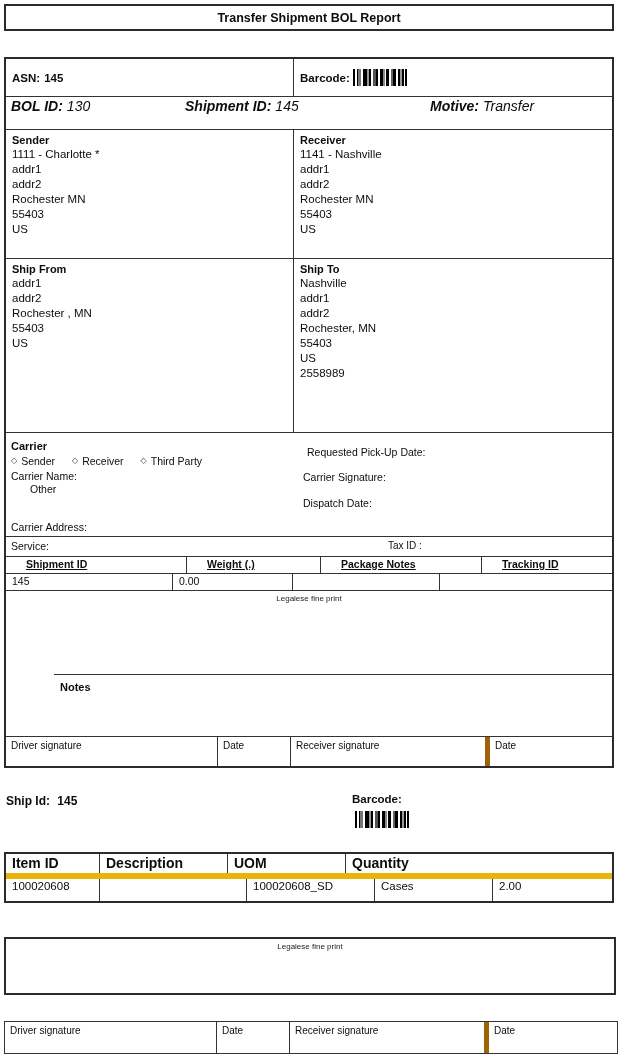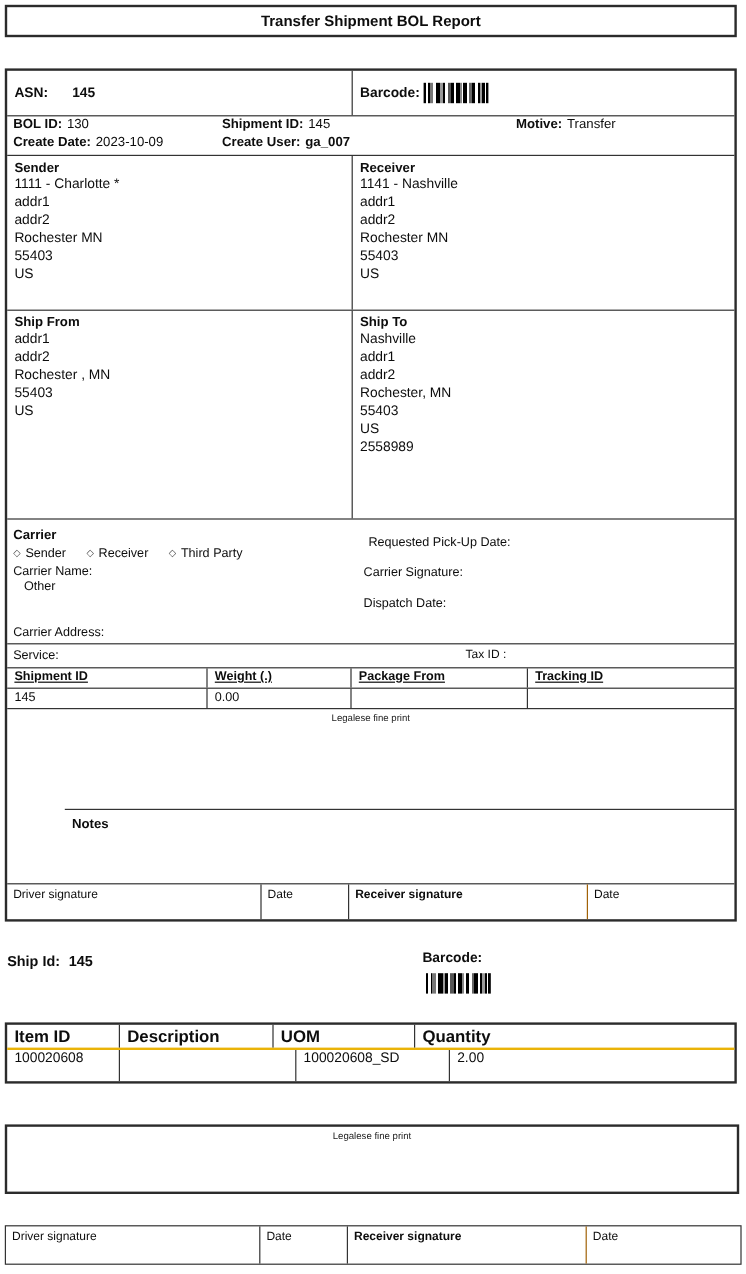--- a/index.html
+++ b/index.html
@@ -16,89 +16,89 @@
     display:flex;align-items:center;justify-content:center;
     font-size:12.5px;font-weight:bold;
   }
   
   .main-table{
     left:4px;top:57px;width:606px;border:2px solid #2b2b2b;
   }
   .row{position:relative;box-sizing:border-box;}
   .row + .row{border-top:1px solid #333;}
   .split{display:flex;}
-  .cell-l{box-sizing:border-box;width:288px;border-right:1px solid #333;gap:16px;}
+  .cell-l{box-sizing:border-box;width:288px;border-right:1px solid #333;}
   .cell-r{box-sizing:border-box;flex:1;}
   .row-asn{height:37px;}
   .row-asn .cell-l{display:flex;align-items:center;padding-left:6px;font-size:11.5px;}
   .row-asn .cell-r{display:flex;align-items:center;padding-left:6px;font-size:11.5px;}
   .val{margin-left:4px;}
   .barcode{
     width:54px;height:17px;margin-left:3px;
     background:linear-gradient(90deg,
       #000 0 2px,#fff 2px 4px,#000 4px 5px,#777 5px 8px,#fff 8px 10px,
       #000 10px 14px,#999 14px 16px,#000 16px 18px,#fff 18px 20px,#555 20px 23px,
       #000 23px 25px,#fff 25px 27px,#000 27px 30px,#888 30px 32px,#fff 32px 33px,
       #000 33px 36px,#fff 36px 38px,#666 38px 40px,#000 40px 43px,#fff 43px 45px,
       #000 45px 47px,#999 47px 49px,#000 49px 51px,#fff 51px 52px,#000 52px 54px);
   }
-  .row-ids{height:33px;font-size:11px;}
+  .row-ids{height:33px;font-size:14px;font-style:italic;}
   .idline{position:absolute;left:0;right:0;height:16px;}
   .idline.l1{top:1px;}
   .idline.l2{top:16px;}
   .idspan{position:absolute;white-space:nowrap;}
   .pos1{left:5px;} .pos2{left:179px;} .pos3{left:424px;}
   .row-parties{height:129px;}
   .row-shipaddr{height:174px;}
   .addr{padding:3px 6px 0 6px;font-size:11.5px;line-height:15px;}
   .addr .hd{font-size:11px;font-weight:bold;line-height:14px;}
   
   .row-carrier{height:104px;font-size:10.5px;}
   .car{position:absolute;white-space:nowrap;}
   .car-hd{left:5px;top:7px;font-size:11px;font-weight:bold;}
   .car-opts{left:5px;top:22px;display:flex;gap:17px;}
   .opt{display:flex;align-items:center;gap:4px;}
   .diamond{font-size:8px;line-height:10px;color:#444;}
   .car-name{left:5px;top:37px;}
-  .car-name-val{left:14px;top:50px;}
+  .car-name-val{left:24px;top:50px;}
   .car-addr{left:5px;top:88px;}
   .car-pickup{left:301px;top:13px;}
   .car-sig{left:297px;top:38px;}
   .car-dispatch{left:297px;top:64px;}
   
   .row-service{height:20px;font-size:10.5px;}
   .svc{position:absolute;top:3px;}
   .svc-l{left:5px;}
   .svc-tax{left:382px;font-size:10px;}
   
   .row-grid{height:17px;display:flex;font-size:10.5px;}
   .gcell{box-sizing:border-box;padding:1px 0 0 6px;white-space:nowrap;overflow:hidden;}
   .gc1{width:167px;border-right:1px solid #333;}
   .gc2{width:120px;border-right:1px solid #333;}
   .gc3{width:147px;border-right:1px solid #333;}
   .gc4{flex:1;}
-  .ghead .gcell{font-weight:bold;text-decoration:underline;}
+  .ghead .gcell{font-weight:bold;text-decoration:underline;margin-left:14px;}
   .row-legal{height:84px;text-align:center;font-size:8px;color:#222;padding-top:3px;}
   .row-notes{height:62px;margin-left:48px;}
   .notes-hd{position:absolute;left:6px;top:6px;font-size:11px;font-weight:bold;}
   .row-sig{height:30px;display:flex;font-size:10px;}
   .scell{box-sizing:border-box;padding:3px 0 0 5px;}
   .sc1{width:212px;border-right:1px solid #333;}
   .sc2{width:73px;border-right:1px solid #333;}
-  .sc3{width:199px;border-right:1px solid #a16207;font-weight:bold;}
+  .sc3{width:199px;border-right:5px solid #a16207;}
   .sc4{flex:1;}
   
   .shipid{left:6px;top:794px;font-size:12px;font-weight:bold;}
   .barcode2-label{left:352px;top:793px;font-size:11.5px;font-weight:bold;}
   .barcode2{left:352px;top:811px;}
   
   .item-table{left:4px;top:852px;width:606px;border:2px solid #2b2b2b;}
   .irow{display:flex;box-sizing:border-box;}
   .irow-head{height:19px;font-size:14px;font-weight:bold;}
-  .irow-data{height:28px;border-top:2px solid #eab308;font-size:11.5px;}
+  .irow-data{height:28px;border-top:6px solid #eab308;font-size:11.5px;}
   .icell{box-sizing:border-box;padding:1px 0 0 6px;white-space:nowrap;overflow:hidden;}
   .ic1{width:94px;border-right:1px solid #333;}
   .ic2{width:147px;border-right:1px solid #333;}
   .ic3{width:128px;border-right:1px solid #333;}
   .ic4{width:118px;border-right:1px solid #333;}
   .ic5{flex:1;}
   
   .legal2{
     left:4px;top:937px;width:608px;height:51px;border:2px solid #2b2b2b;
     text-align:center;font-size:8px;color:#222;padding-top:3px;box-sizing:content-box;
@@ -124,24 +124,20 @@
       <span class="b">Barcode:</span>
       <span class="barcode"></span>
     </div>
   </div>
 
   <div class="row row-ids">
     <div class="idline l1">
       <span class="idspan pos1"><span class="b">BOL ID:</span><span class="val">130</span></span>
       <span class="idspan pos2"><span class="b">Shipment ID:</span><span class="val">145</span></span>
       <span class="idspan pos3"><span class="b">Motive:</span><span class="val">Transfer</span></span>
-    </div>
-    <div class="idline l2">
-      <span class="idspan pos1"><span class="b">Create Date:</span><span class="val">2023-10-09</span></span>
-      <span class="idspan pos2"><span class="b">Create User:</span><span class="val b">ga_007</span></span>
     </div>
   </div>
 
   <div class="row row-parties split">
     <div class="cell-l addr">
       <div class="hd">Sender</div>
       <div>1111 - Charlotte *</div>
       <div>addr1</div>
       <div>addr2</div>
       <div>Rochester MN</div>
@@ -205,21 +201,21 @@
   </div>
 
   <div class="row row-service">
     <span class="svc svc-l">Service:</span>
     <span class="svc svc-tax">Tax ID :</span>
   </div>
 
   <div class="row row-grid ghead">
     <span class="gcell gc1">Shipment ID</span>
     <span class="gcell gc2">Weight (.)</span>
-    <span class="gcell gc3">Package From</span>
+    <span class="gcell gc3">Package Notes</span>
     <span class="gcell gc4">Tracking ID</span>
   </div>
 
   <div class="row row-grid">
     <span class="gcell gc1">145</span>
     <span class="gcell gc2">0.00</span>
     <span class="gcell gc3"></span>
     <span class="gcell gc4"></span>
   </div>
 
@@ -250,20 +246,21 @@
   <div class="irow irow-head">
     <span class="icell ic1">Item ID</span>
     <span class="icell ic3">Description</span>
     <span class="icell ic4">UOM</span>
     <span class="icell ic5">Quantity</span>
   </div>
   <div class="irow irow-data">
     <span class="icell ic1">100020608</span>
     <span class="icell ic2"></span>
     <span class="icell ic3">100020608_SD</span>
+    <span class="icell ic4">Cases</span>
     <span class="icell ic5">2.00</span>
   </div>
 </div>
 
 <div class="abs legal2">
   <span>Legalese fine print</span>
 </div>
 
 <div class="abs sig2">
   <div class="row-sig">

